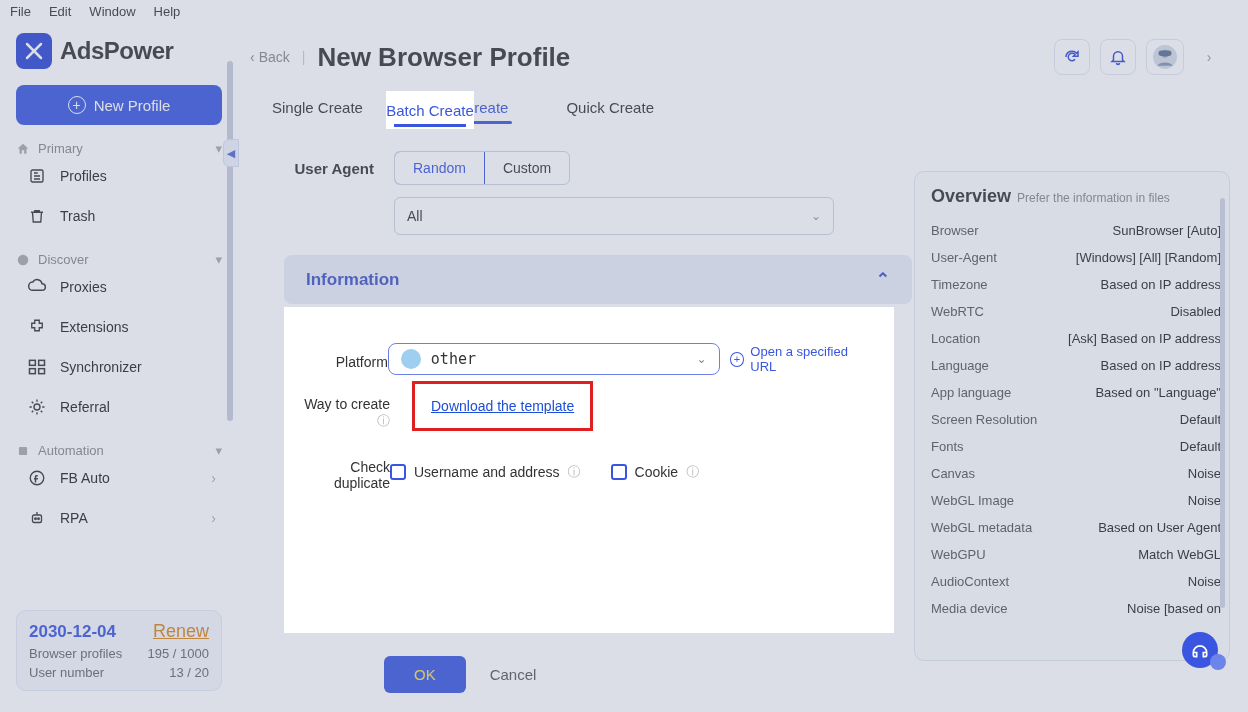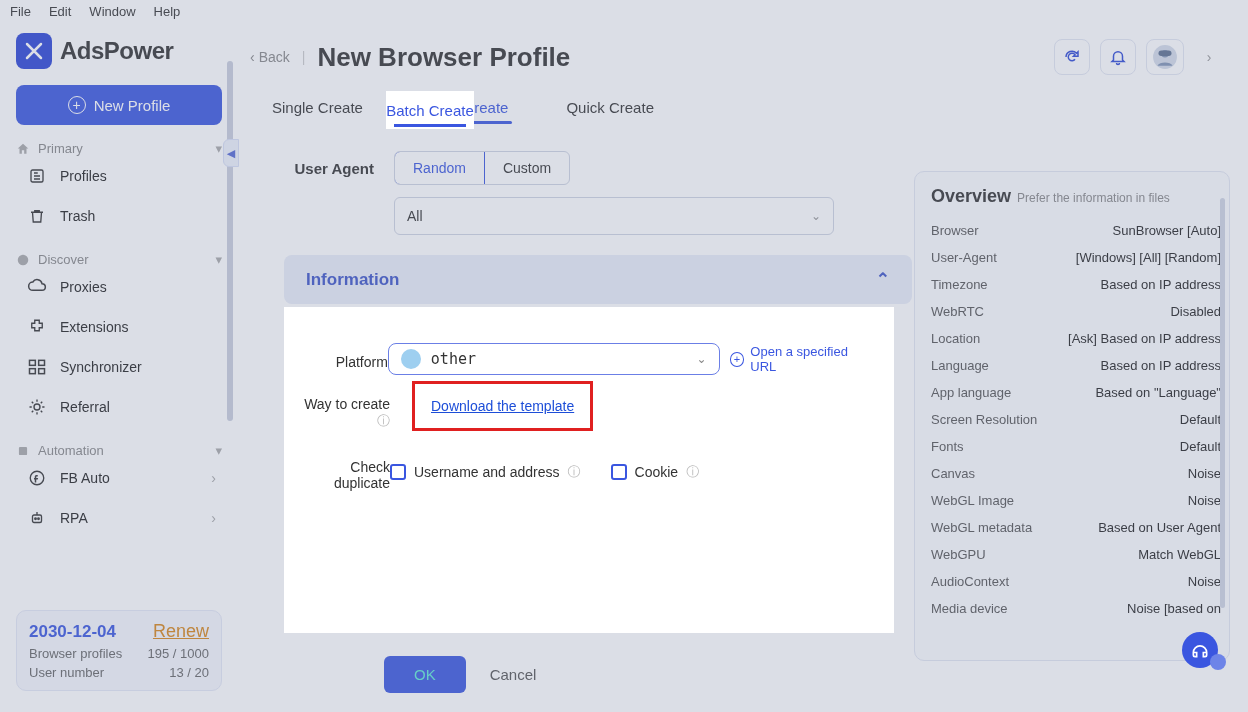--- a/index.html
+++ b/index.html
@@ -74,21 +74,21 @@
   .upload-box { margin-top:10px; width:310px; height:136px; border:1px solid #e2e6f2; border-radius:6px; display:flex; flex-direction:column; align-items:center; justify-content:center; color:#777; font-size:13px; }
   .cloud { color:#aab8ea; margin-bottom:6px; }
   .dl-link { color:#1d4ed8; text-decoration:underline; font-size:14px; }
   .dl-box { border:3px solid #e02020; padding: 14px 16px; display:inline-block; margin-left: 22px; margin-top: -8px; }
 
   .chk { width:16px; height:16px; border:2px solid #3a56e0; border-radius:3px; display:inline-block; }
   .chk-row { display:flex; gap:30px; align-items:center; }
   .chk-item { display:flex; align-items:center; gap:8px; font-size:14px; }
 
   .btn-row { display:flex; gap:24px; align-items:center; margin-top:24px; }
-  .ok-btn { background:#3a56e0; color:#5eead4; border:none; border-radius:6px; padding:10px 30px; font-size:15px; }
+  .ok-btn { background:#3a56e0; color:#fde047; border:none; border-radius:6px; padding:10px 30px; font-size:15px; }
   .cancel-btn { color:#555; font-size:15px; }
 
   
   .overview { position:absolute; top:148px; right:18px; width:316px; height:490px; border:1px solid #e2e6f2; border-radius:10px; background:#fbfcfe; padding:14px 8px 14px 16px; }
   .ov-title-row { display:flex; align-items:baseline; gap:6px; margin-bottom:10px; }
   .ov-title { font-size:18px; font-weight:700; }
   .ov-hint { font-size:12px; color:#888; }
   .ov-line { display:flex; justify-content:space-between; font-size:13px; padding: 6px 0; }
   .ov-line .k { color:#555; }
   .ov-line .v { color:#222; }

